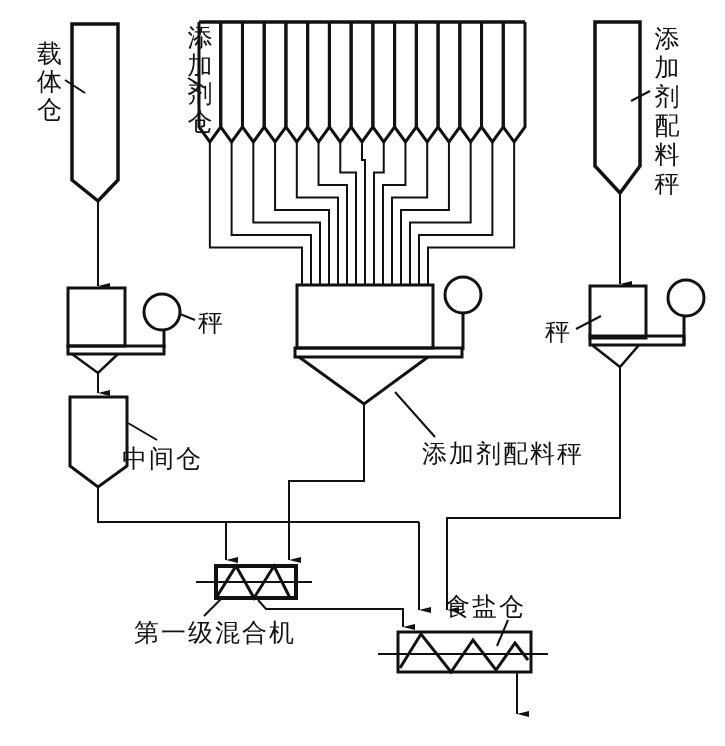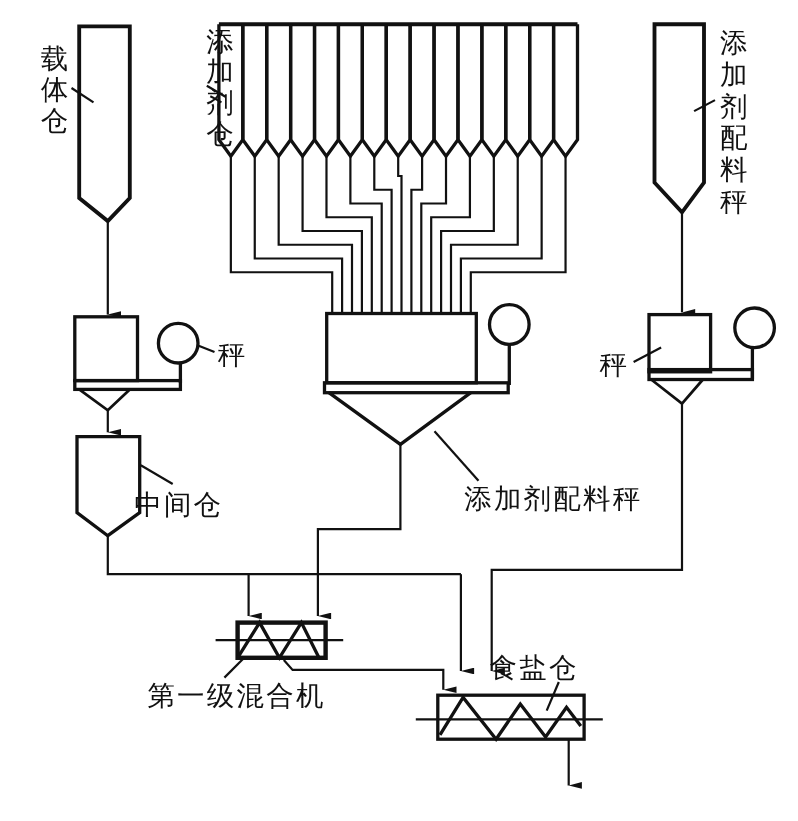--- a/index.html
+++ b/index.html
@@ -111,14 +111,14 @@
   </g>
 </svg>
 
 <div class="lbl vert" style="left:34px; top:40px;text-align:right;">载体仓</div>
 <div class="lbl vert" style="left:154px; top:24px;margin-left:32px;">添加剂仓</div>
 <div class="lbl vert" style="left:653px; top:24px; line-height:29px;">添加剂配料秤</div>
 <div class="lbl horiz" style="left:198px; top:309px;">秤</div>
 <div class="lbl horiz" style="left:545px; top:318px;">秤</div>
 <div class="lbl horiz" style="left:122px; top:445px;">中间仓</div>
 <div class="lbl horiz" style="left:398px; top:440px;margin-left:24px;">添加剂配料秤</div>
-<div class="lbl horiz" style="left:134px; top:619px;">第一级混合机</div>
+<div class="lbl horiz" style="left:134px; top:619px;font-family:Liberation Serif, serif;">第一级混合机</div>
 <div class="lbl horiz" style="left:445px; top:593px;text-align:center;">食盐仓</div>
 
 </body></html>

